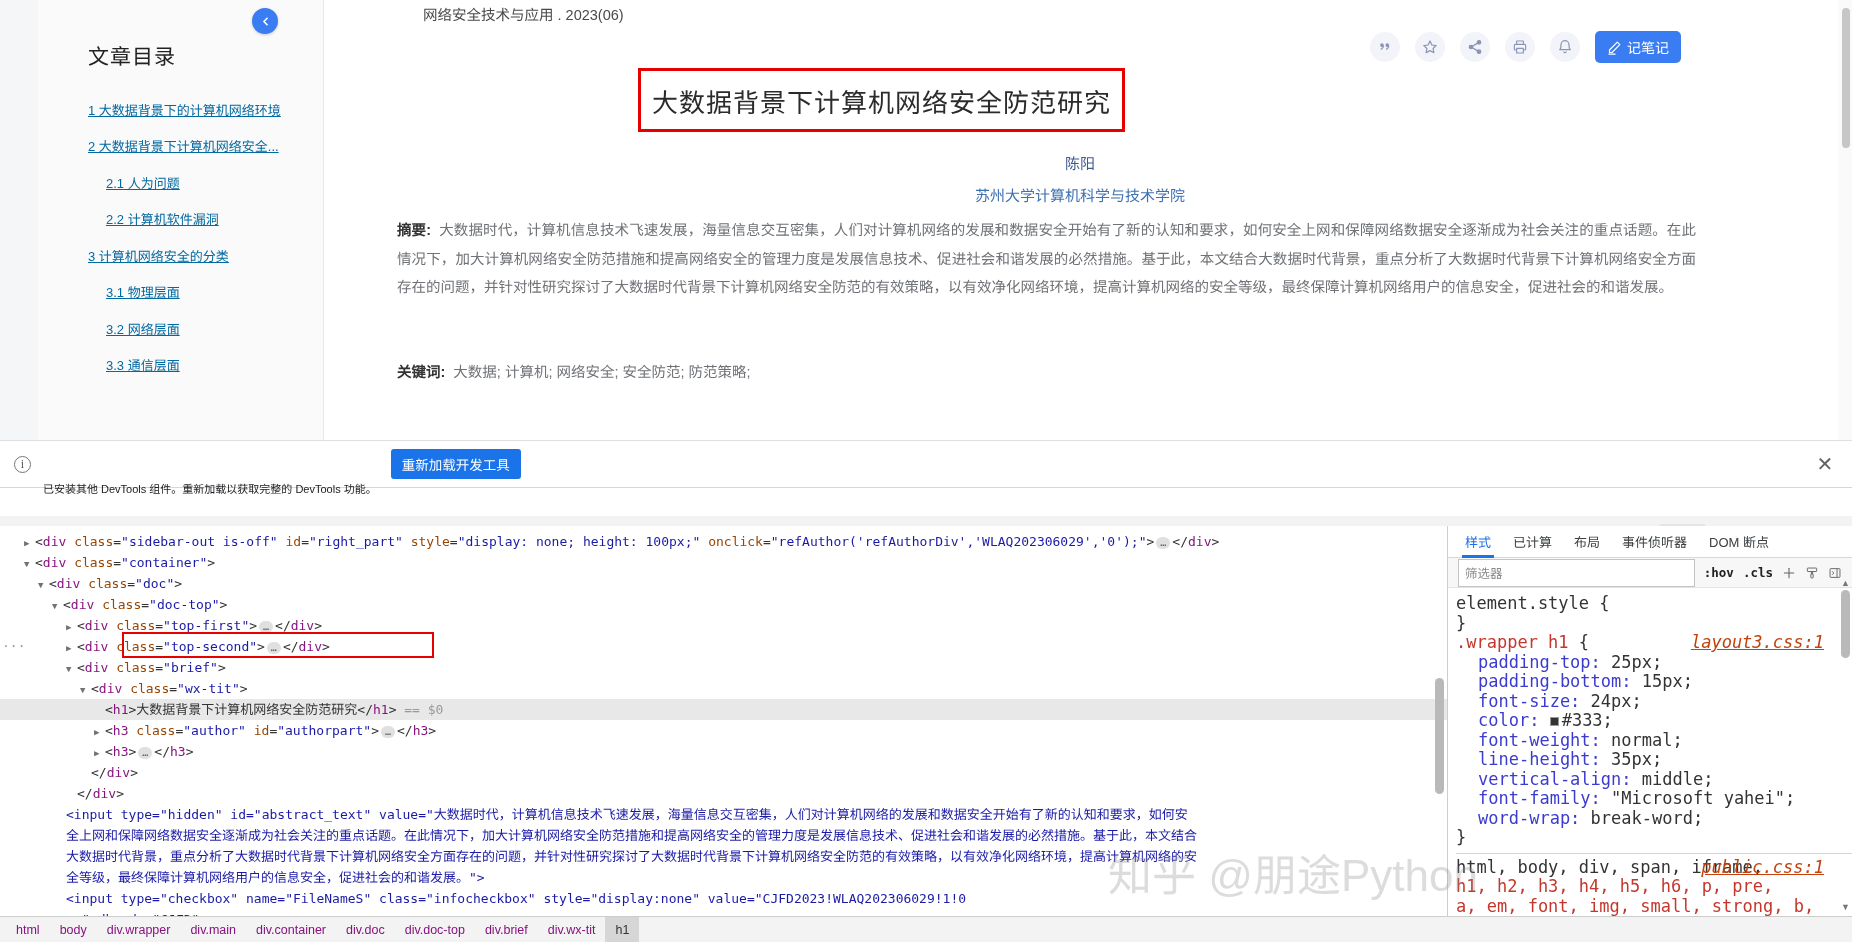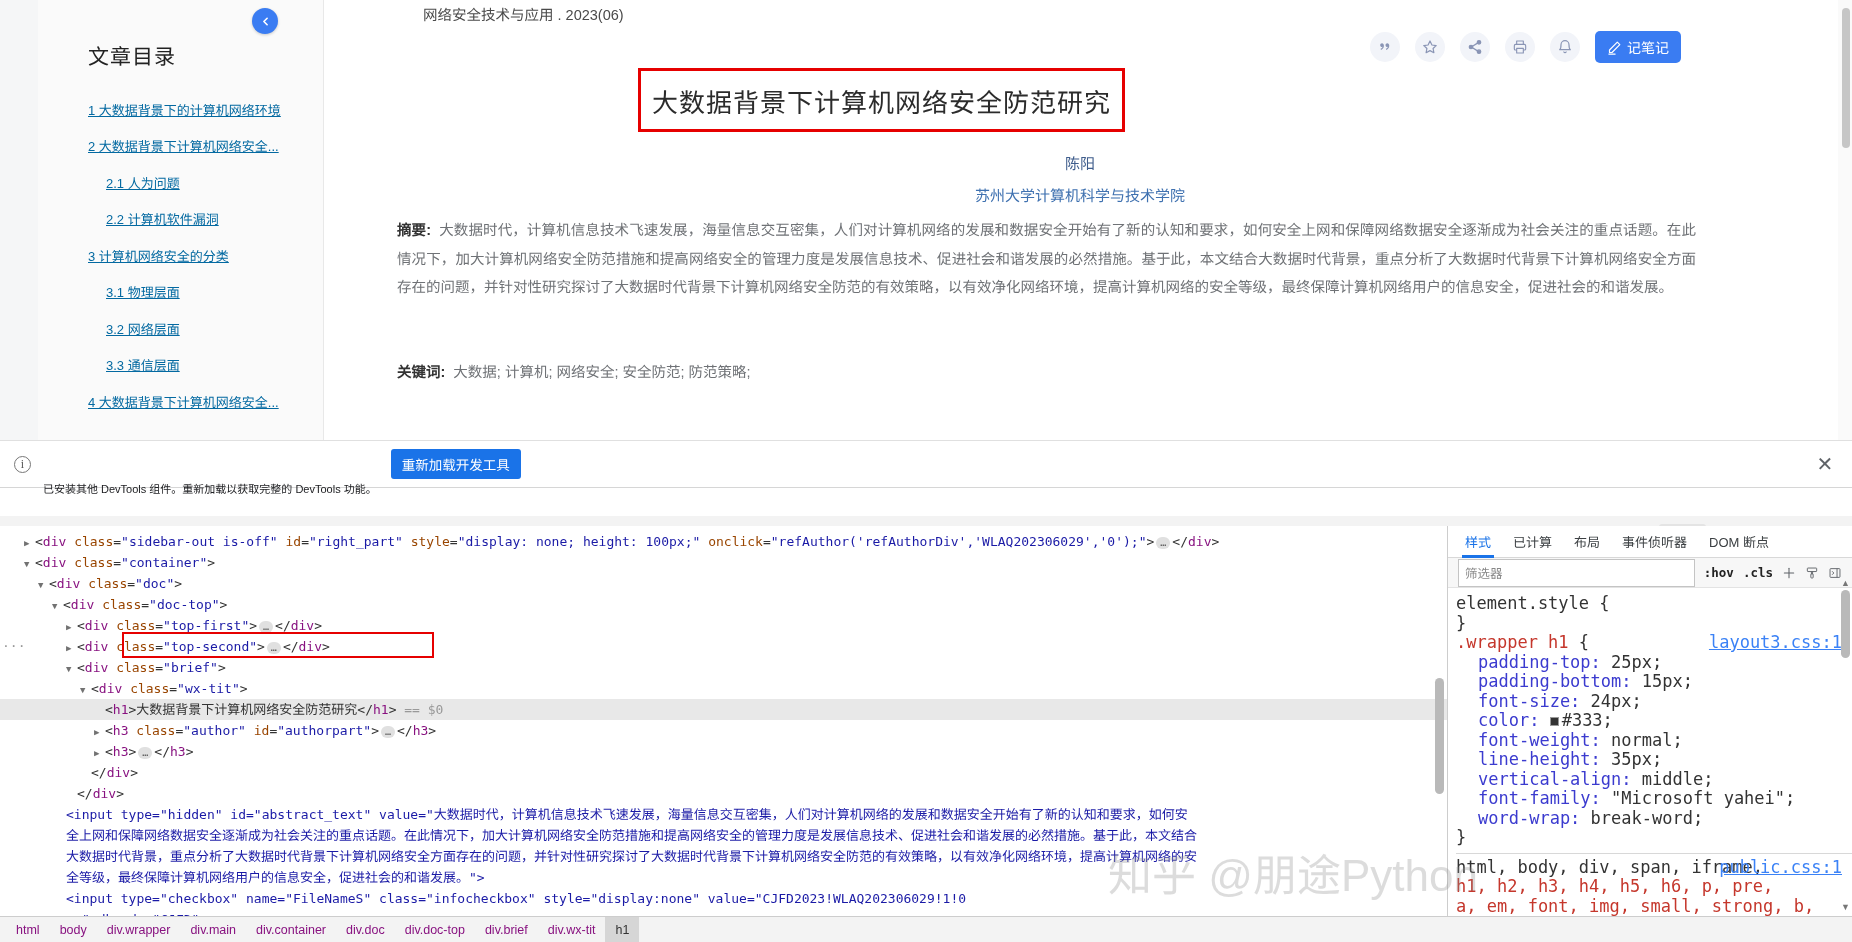--- a/index.html
+++ b/index.html
@@ -237,21 +237,21 @@
     font-family: "DejaVu Sans Mono", "Liberation Mono", monospace;
     font-size: 17px; line-height: 19.5px; padding: 6px 0 0 8px; color: #333;
     position: relative;
   }
   .css-rule { position: relative; padding-right: 8px; }
   .selector { color: #c5372c; }
   .selector-plain { color: #333; }
   .prop { color: #3b3bcf; padding-left: 22px; }
   .pval { color: #333; }
   .src-link {
-    position: absolute; right: 10px; color: #3b82f6; text-decoration: underline; cursor: pointer;
+    position: absolute; right: 28px; color: #c2410c; text-decoration: underline; cursor: pointer; font-style: italic;
   }
   .swatch {
     display: inline-block; width: 9px; height: 9px; background: #333;
     border: 1px solid #999; vertical-align: middle; margin-right: 3px;
   }
   .css-divider { border-top: 1px solid #d8d8d8; margin: 5px 0 4px 0; }
   .styles-scroll {
     position: absolute; right: 2px; top: 64px; width: 9px; height: 68px;
     background: #b9b9b9; border-radius: 5px;
   }
@@ -295,21 +295,20 @@
       <div class="catalog-title">文章目录</div>
       <div class="catalog-list" id="catalog-list">
           <div class="cat-item">1 大数据背景下的计算机网络环境</div>
           <div class="cat-item">2 大数据背景下计算机网络安全...</div>
           <div class="cat-item sub">2.1 人为问题</div>
           <div class="cat-item sub">2.2 计算机软件漏洞</div>
           <div class="cat-item">3 计算机网络安全的分类</div>
           <div class="cat-item sub">3.1 物理层面</div>
           <div class="cat-item sub">3.2 网络层面</div>
           <div class="cat-item sub">3.3 通信层面</div>
-          <div class="cat-item">4 大数据背景下计算机网络安全...</div>
         </div>
     </div>
     <div class="collapse-btn">
       <svg viewBox="0 0 24 24" fill="none" stroke="currentColor" stroke-width="3" stroke-linecap="round" stroke-linejoin="round" style="width:13px;height:13px;">
         <polyline points="15 18 9 12 15 6"></polyline>
       </svg>
     </div>
 
     <div class="doc-pane">
       <div class="journal-line">网络安全技术与应用 . 2023(06)</div>

